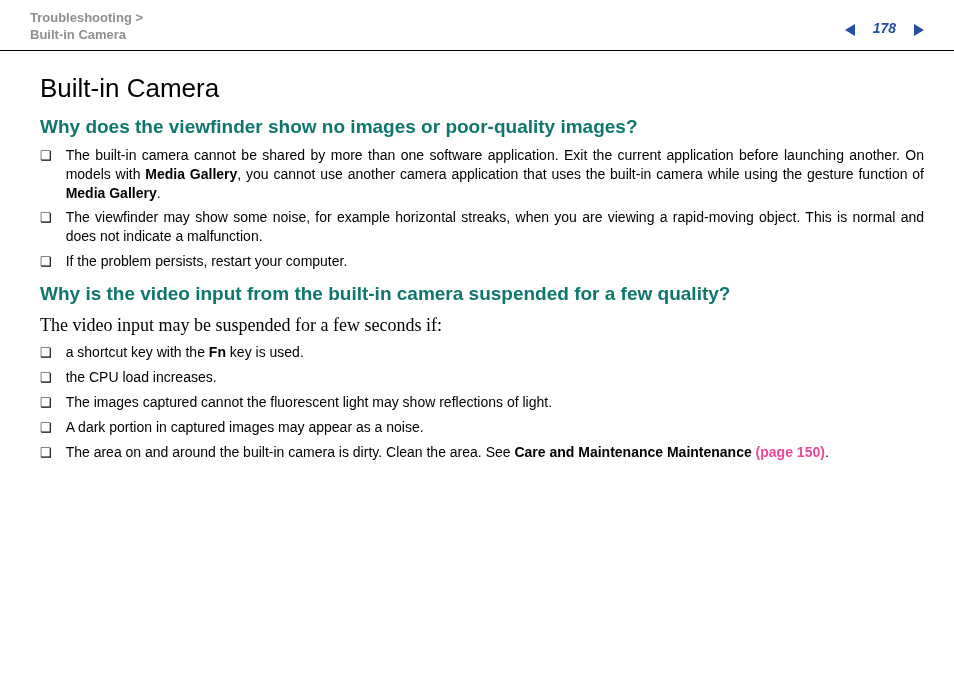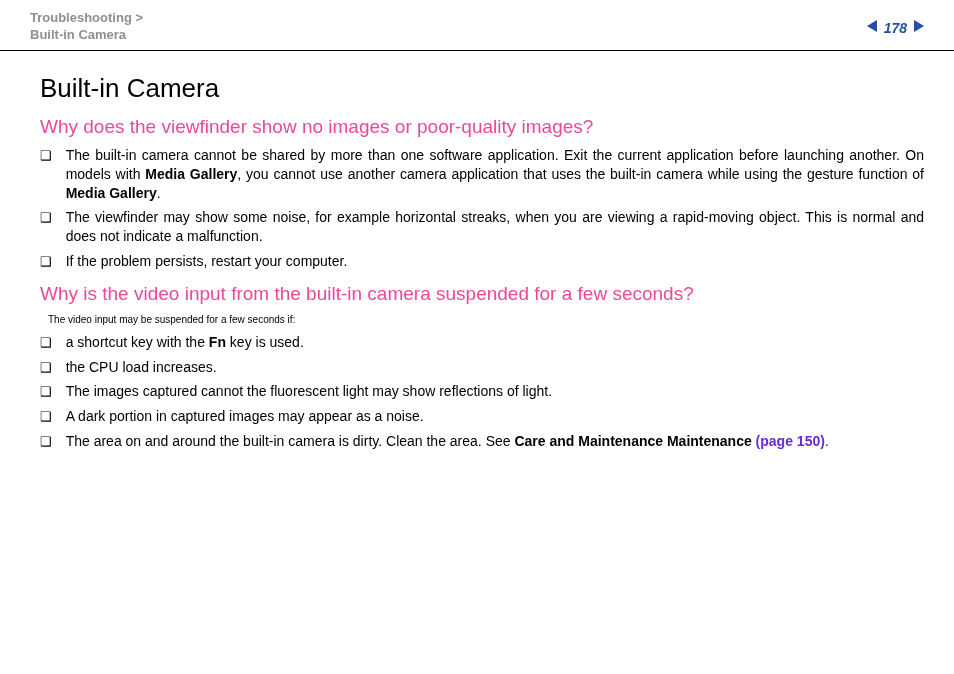--- a/index.html
+++ b/index.html
@@ -21,22 +21,22 @@
     border-bottom: 1px solid #000;
   }
   .breadcrumb {
     font-size: 13px;
     font-weight: bold;
     color: #8f8f8f;
     line-height: 1.3;
   }
   .pager {
     display: flex;
-    align-items: flex-start;
-    gap: 7px;
+    align-items: flex-end;
+    gap: 18px;
     padding-top: 10px;
   }
   .page-num {
     font-size: 14px;
     font-weight: bold;
     font-style: italic;
     color: #264ea3;
   }
   .tri {
     width: 0;
@@ -53,28 +53,29 @@
   .content {
     padding: 10px 30px 0 40px;
   }
   h1 {
     font-size: 26px;
     font-weight: normal;
     margin: 12px 0 10px 0;
   }
   h2 {
     font-size: 19px;
-    font-weight: normal;
-    color: #ec4899;
+    font-weight: bold;
+    color: #0f766e;
     margin: 12px 0 8px 0;
   }
   p {
-    font-size: 10px;
-    margin: 6px 8px;
+    font-size: 18px;
+    margin: 6px 0;
     line-height: 1.35;
+    font-family: Liberation Serif, serif;
   }
   ul {
     list-style: none;
     padding: 0;
     margin: 0;
   }
   li {
     display: flex;
     align-items: flex-start;
     gap: 14px;
@@ -87,21 +88,21 @@
     top: 1px;
   }
   .li-text {
     font-size: 14px;
     line-height: 1.35;
     flex: 1;
     text-align: justify;
   }
   .bold { font-weight: bold; margin-top: 25px; }
   .link {
-    color: #6d28d9;
+    color: #ec4899;
     font-weight: bold;
   }
 </style>
 </head>
 <body>
 
 <div class="header">
   <div class="breadcrumb">
     <span>Troubleshooting</span>
     <span>&gt;</span><br>
@@ -128,21 +129,21 @@
     <li>
       <span class="bullet">❑</span>
       <span class="li-text">The viewfinder may show some noise, for example horizontal streaks, when you are viewing a rapid-moving object. This is normal and does not indicate a malfunction.</span>
     </li>
     <li>
       <span class="bullet">❑</span>
       <span class="li-text">If the problem persists, restart your computer.</span>
     </li>
   </ul>
 
-  <h2>Why is the video input from the built-in camera suspended for a few seconds?</h2>
+  <h2>Why is the video input from the built-in camera suspended for a few quality?</h2>
   <p>The video input may be suspended for a few seconds if:</p>
   <ul>
     <li>
       <span class="bullet">❑</span>
       <span class="li-text">
         <span>a shortcut key with the </span><span class="bold">Fn</span><span> key is used.</span>
       </span>
     </li>
     <li>
       <span class="bullet">❑</span>

